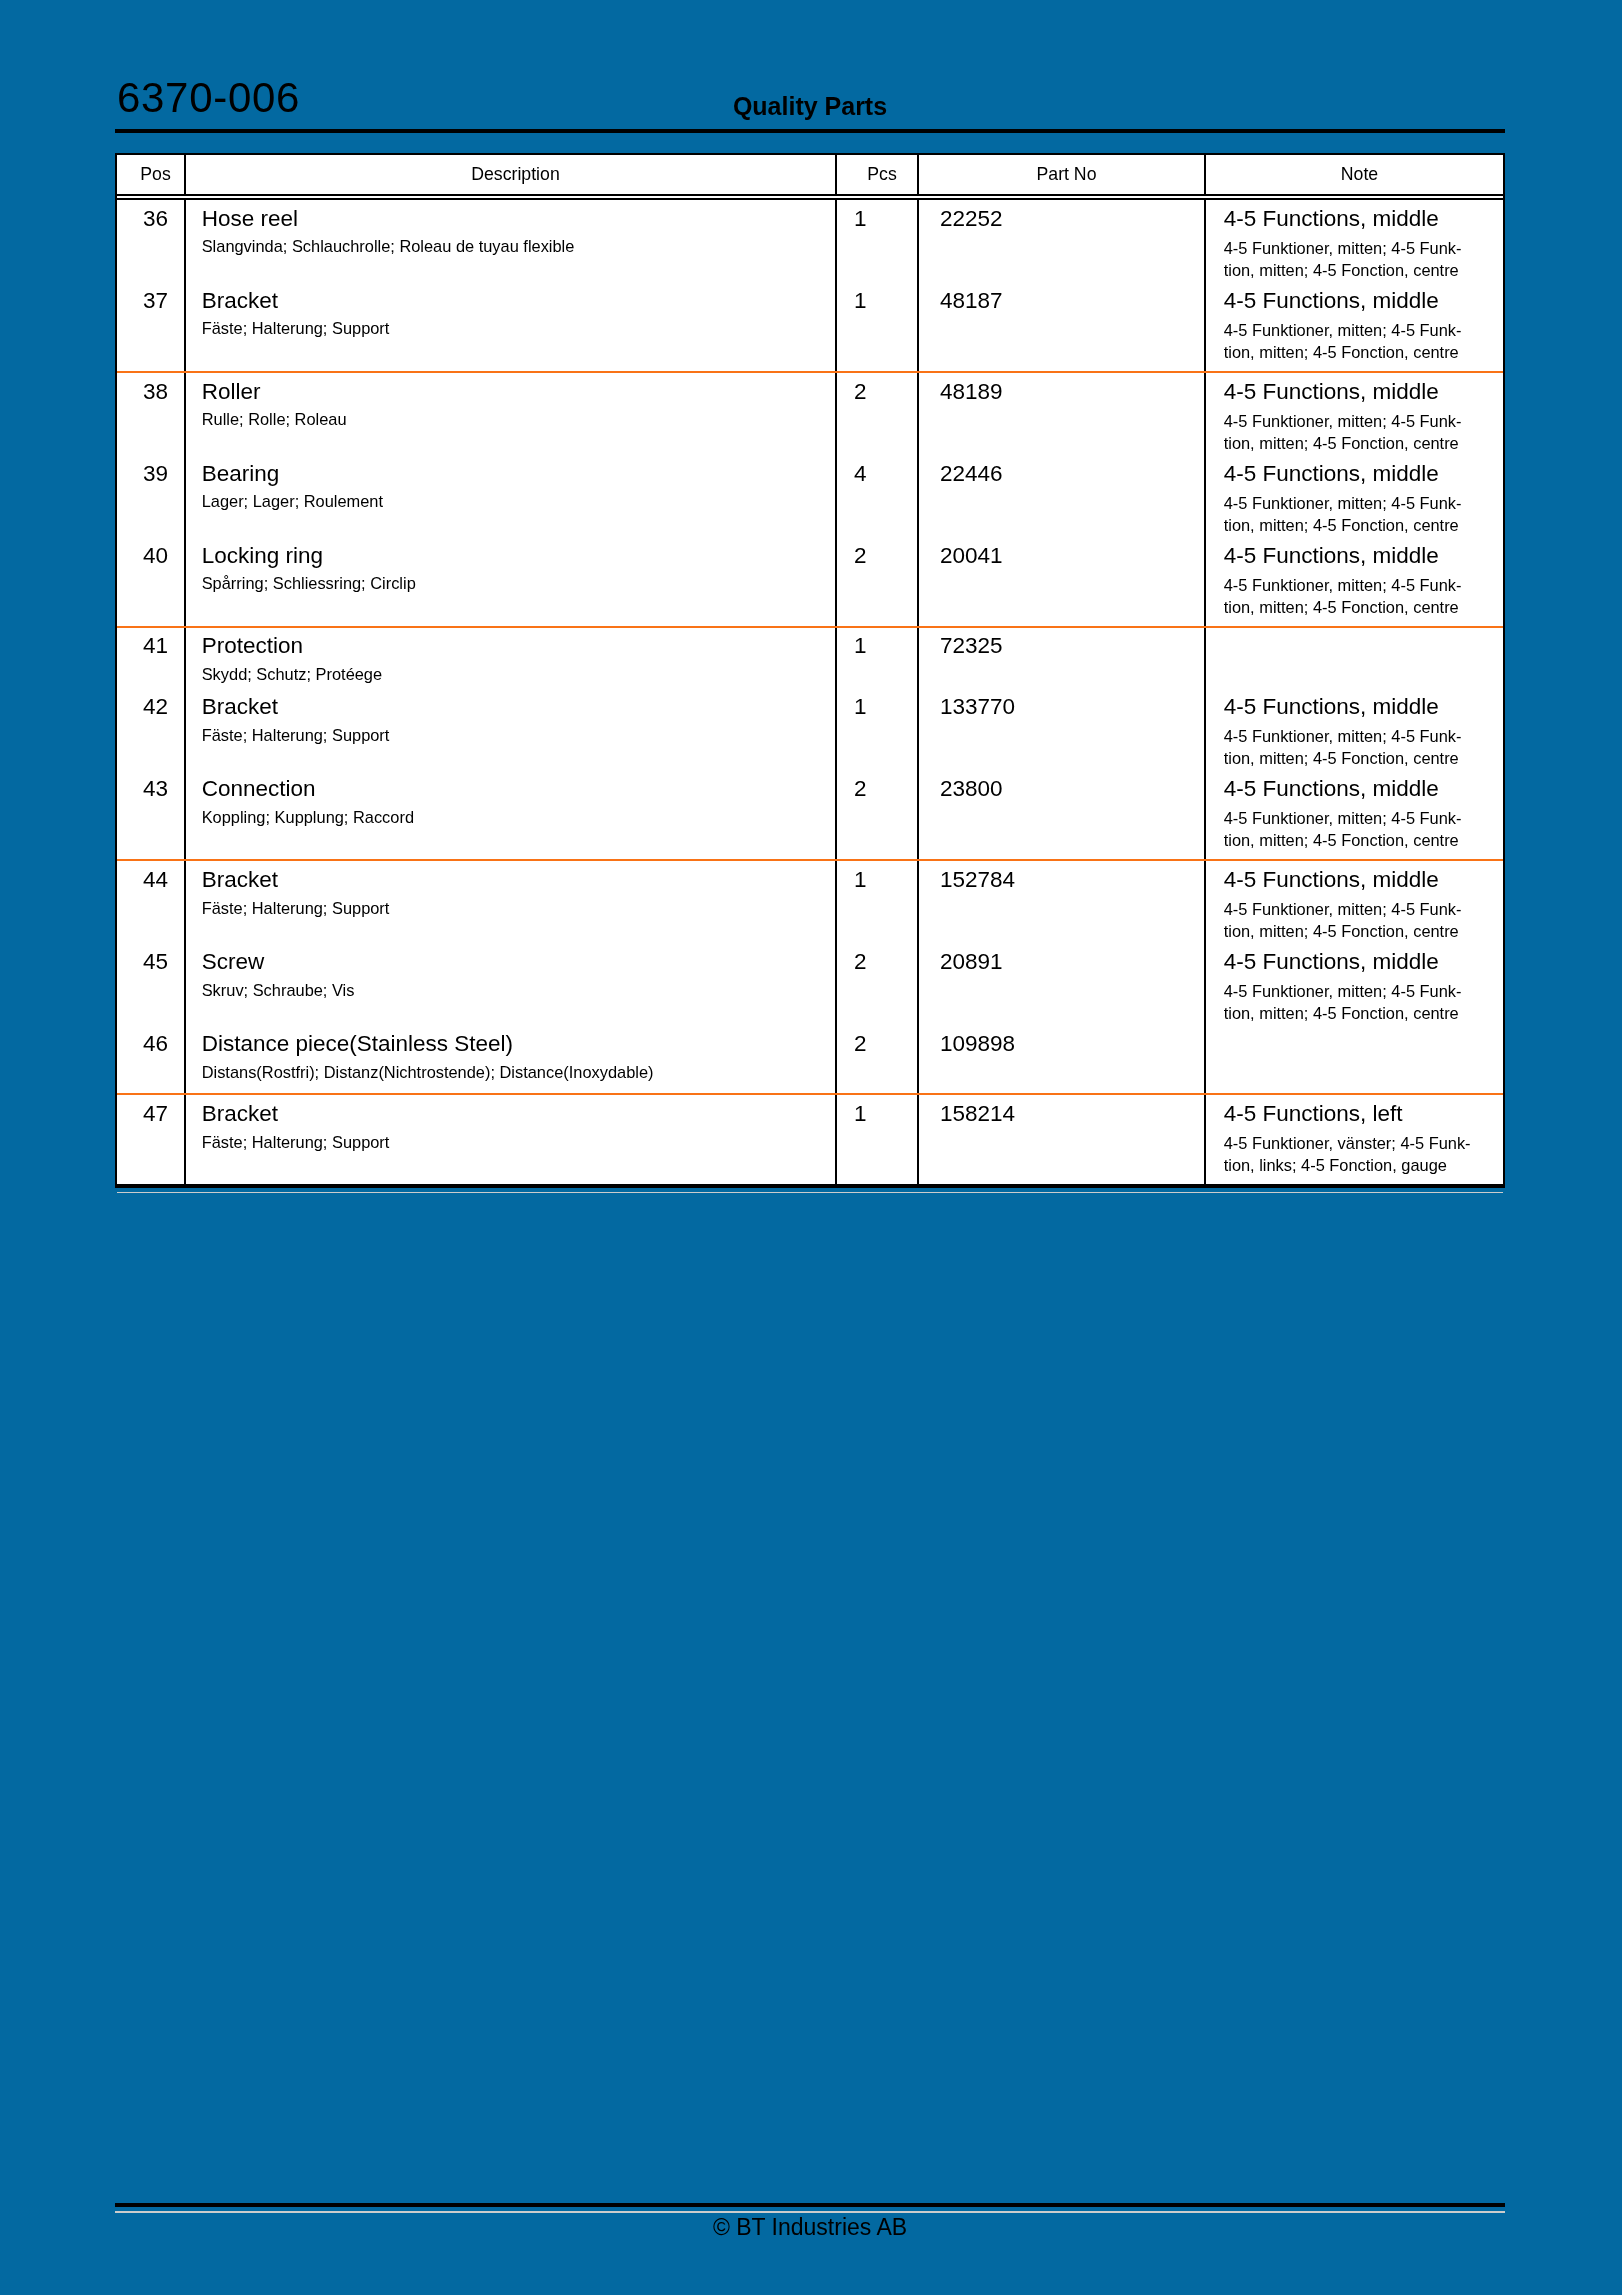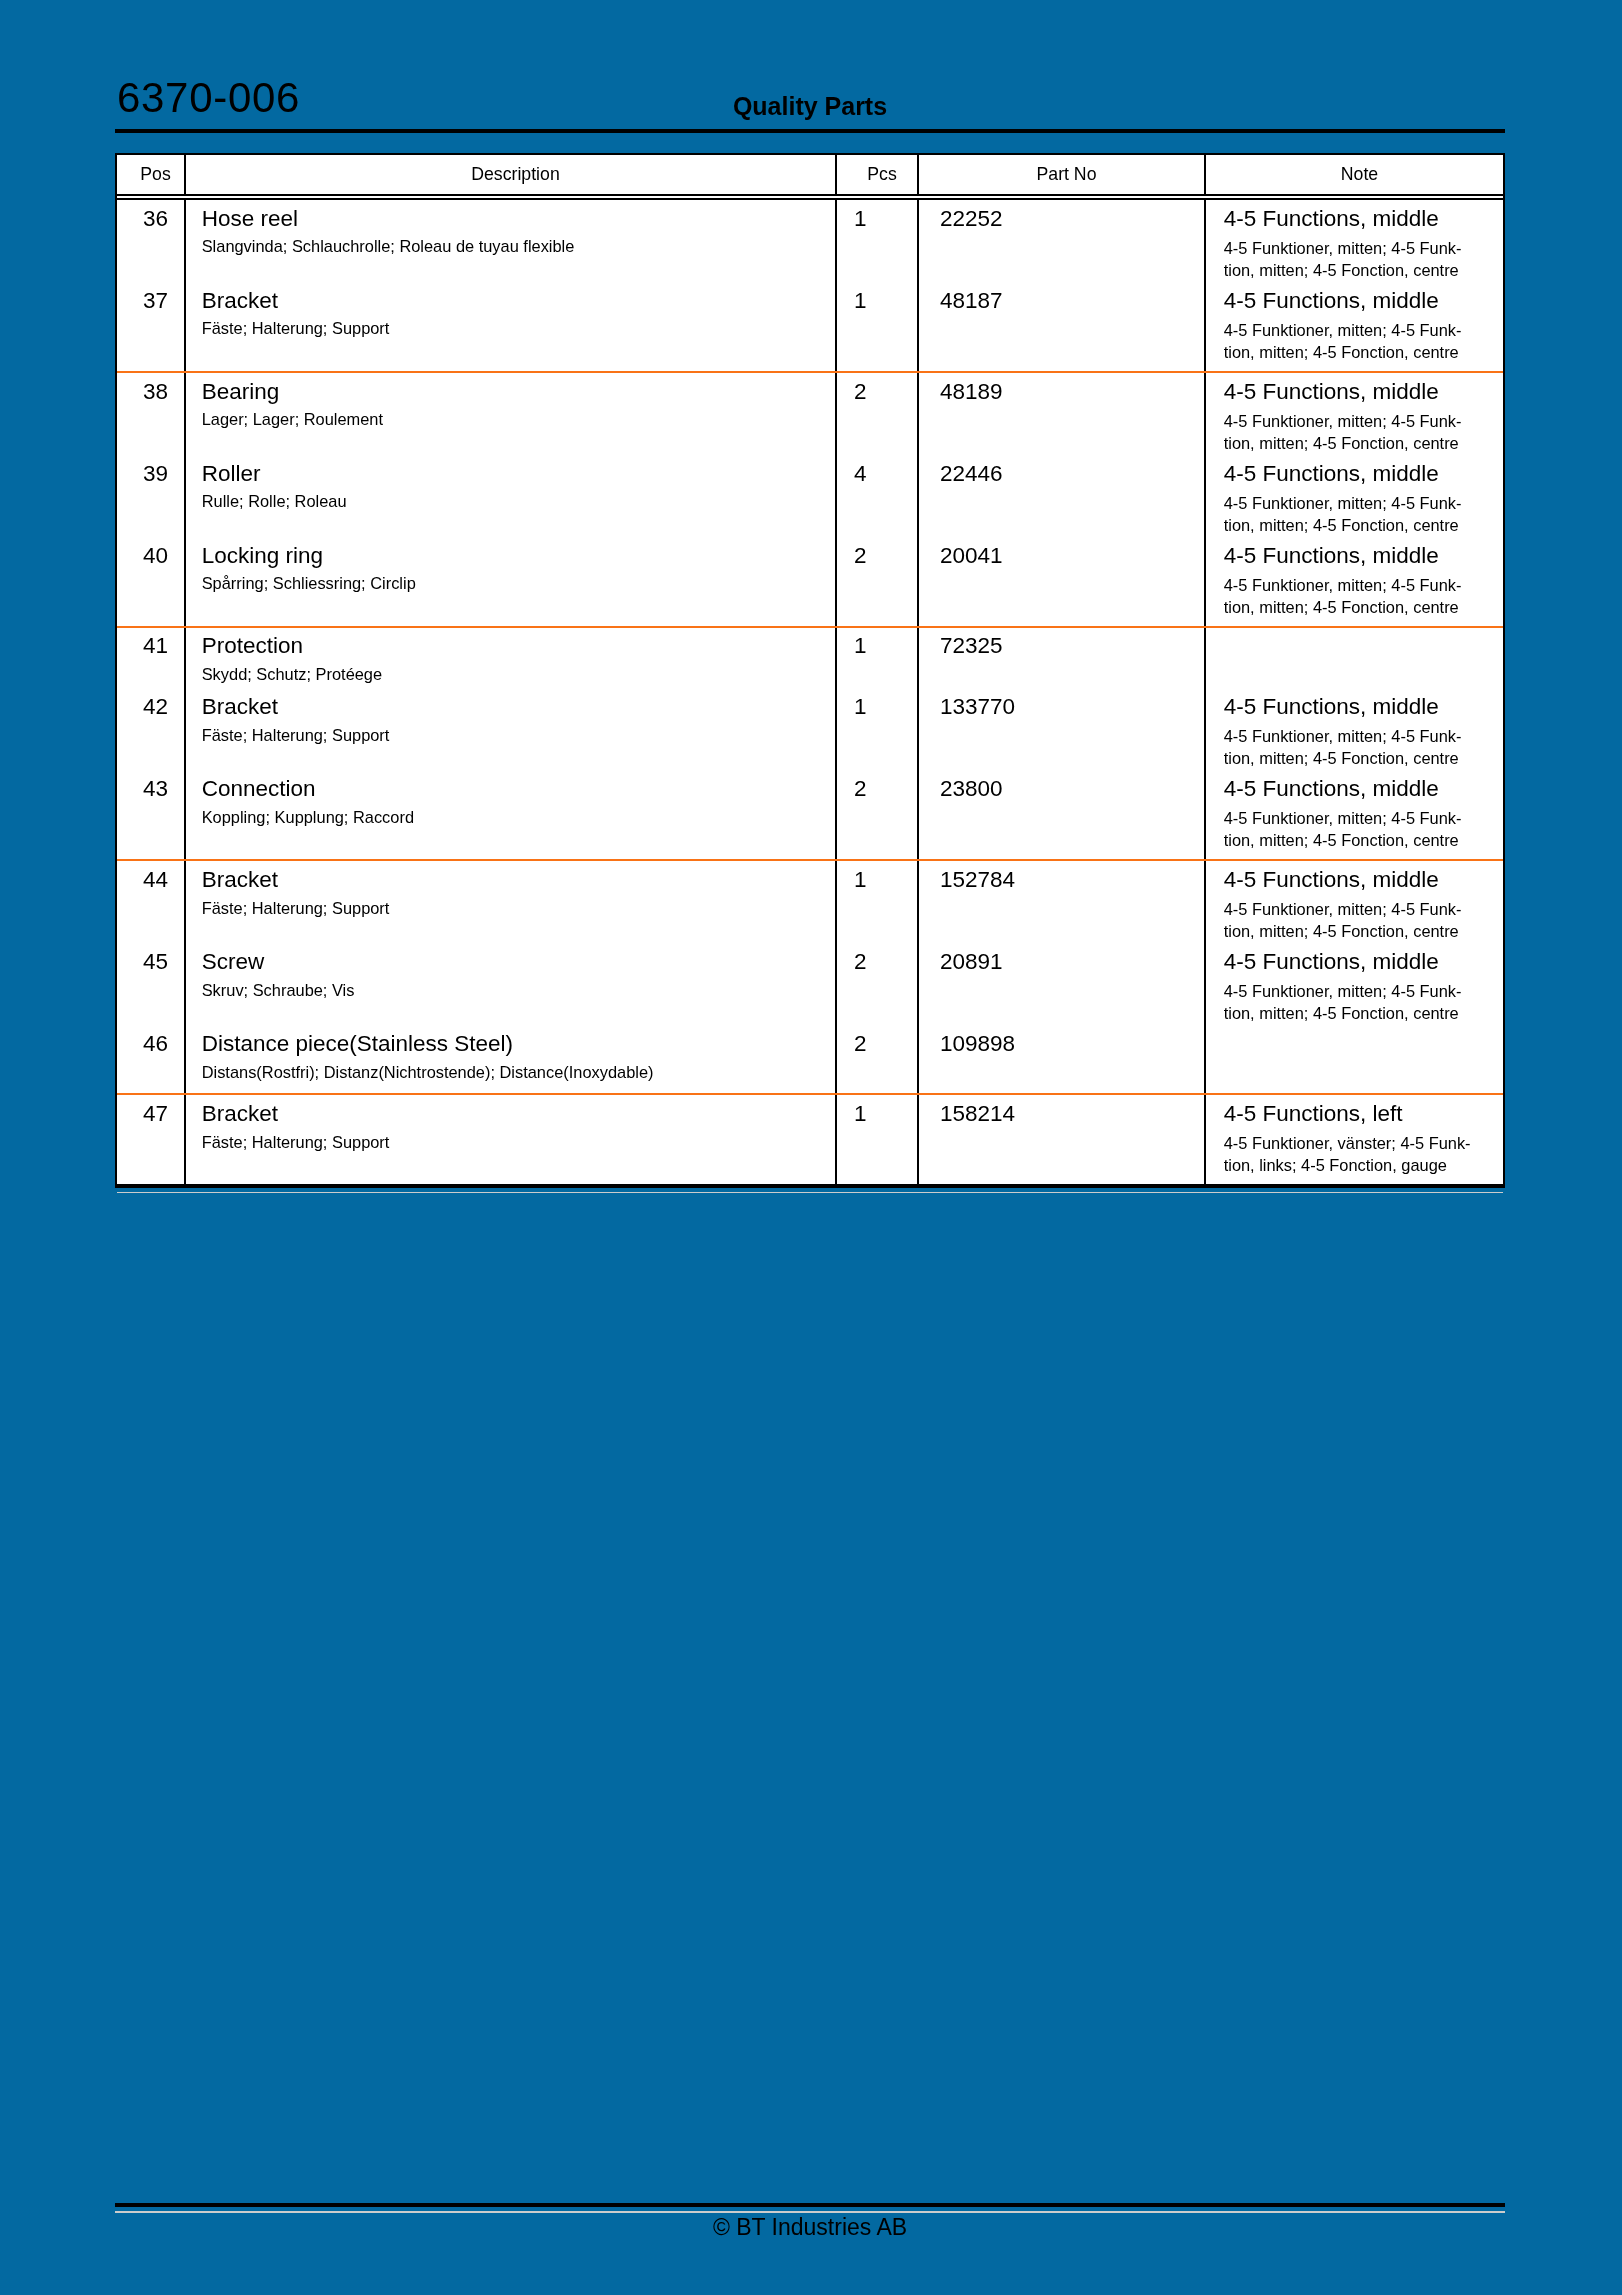--- a/index.html
+++ b/index.html
@@ -221,26 +221,26 @@
             </div>
             <div class="slot tall">
               <div class="main">39</div>
             </div>
             <div class="slot tall">
               <div class="main">40</div>
             </div>
           </div>
           <div class="cell col-desc desc-cell">
             <div class="slot tall">
+              <div class="main">Roller</div>
+              <div class="sub">Rulle; Rolle; Roleau</div>
+            </div>
+            <div class="slot tall">
               <div class="main">Bearing</div>
               <div class="sub">Lager; Lager; Roulement</div>
-            </div>
-            <div class="slot tall">
-              <div class="main">Roller</div>
-              <div class="sub">Rulle; Rolle; Roleau</div>
             </div>
             <div class="slot tall">
               <div class="main">Locking ring</div>
               <div class="sub">Spårring; Schliessring; Circlip</div>
             </div>
           </div>
           <div class="cell col-pcs pcs-cell">
             <div class="slot tall">
               <div class="main">2</div>
             </div>

